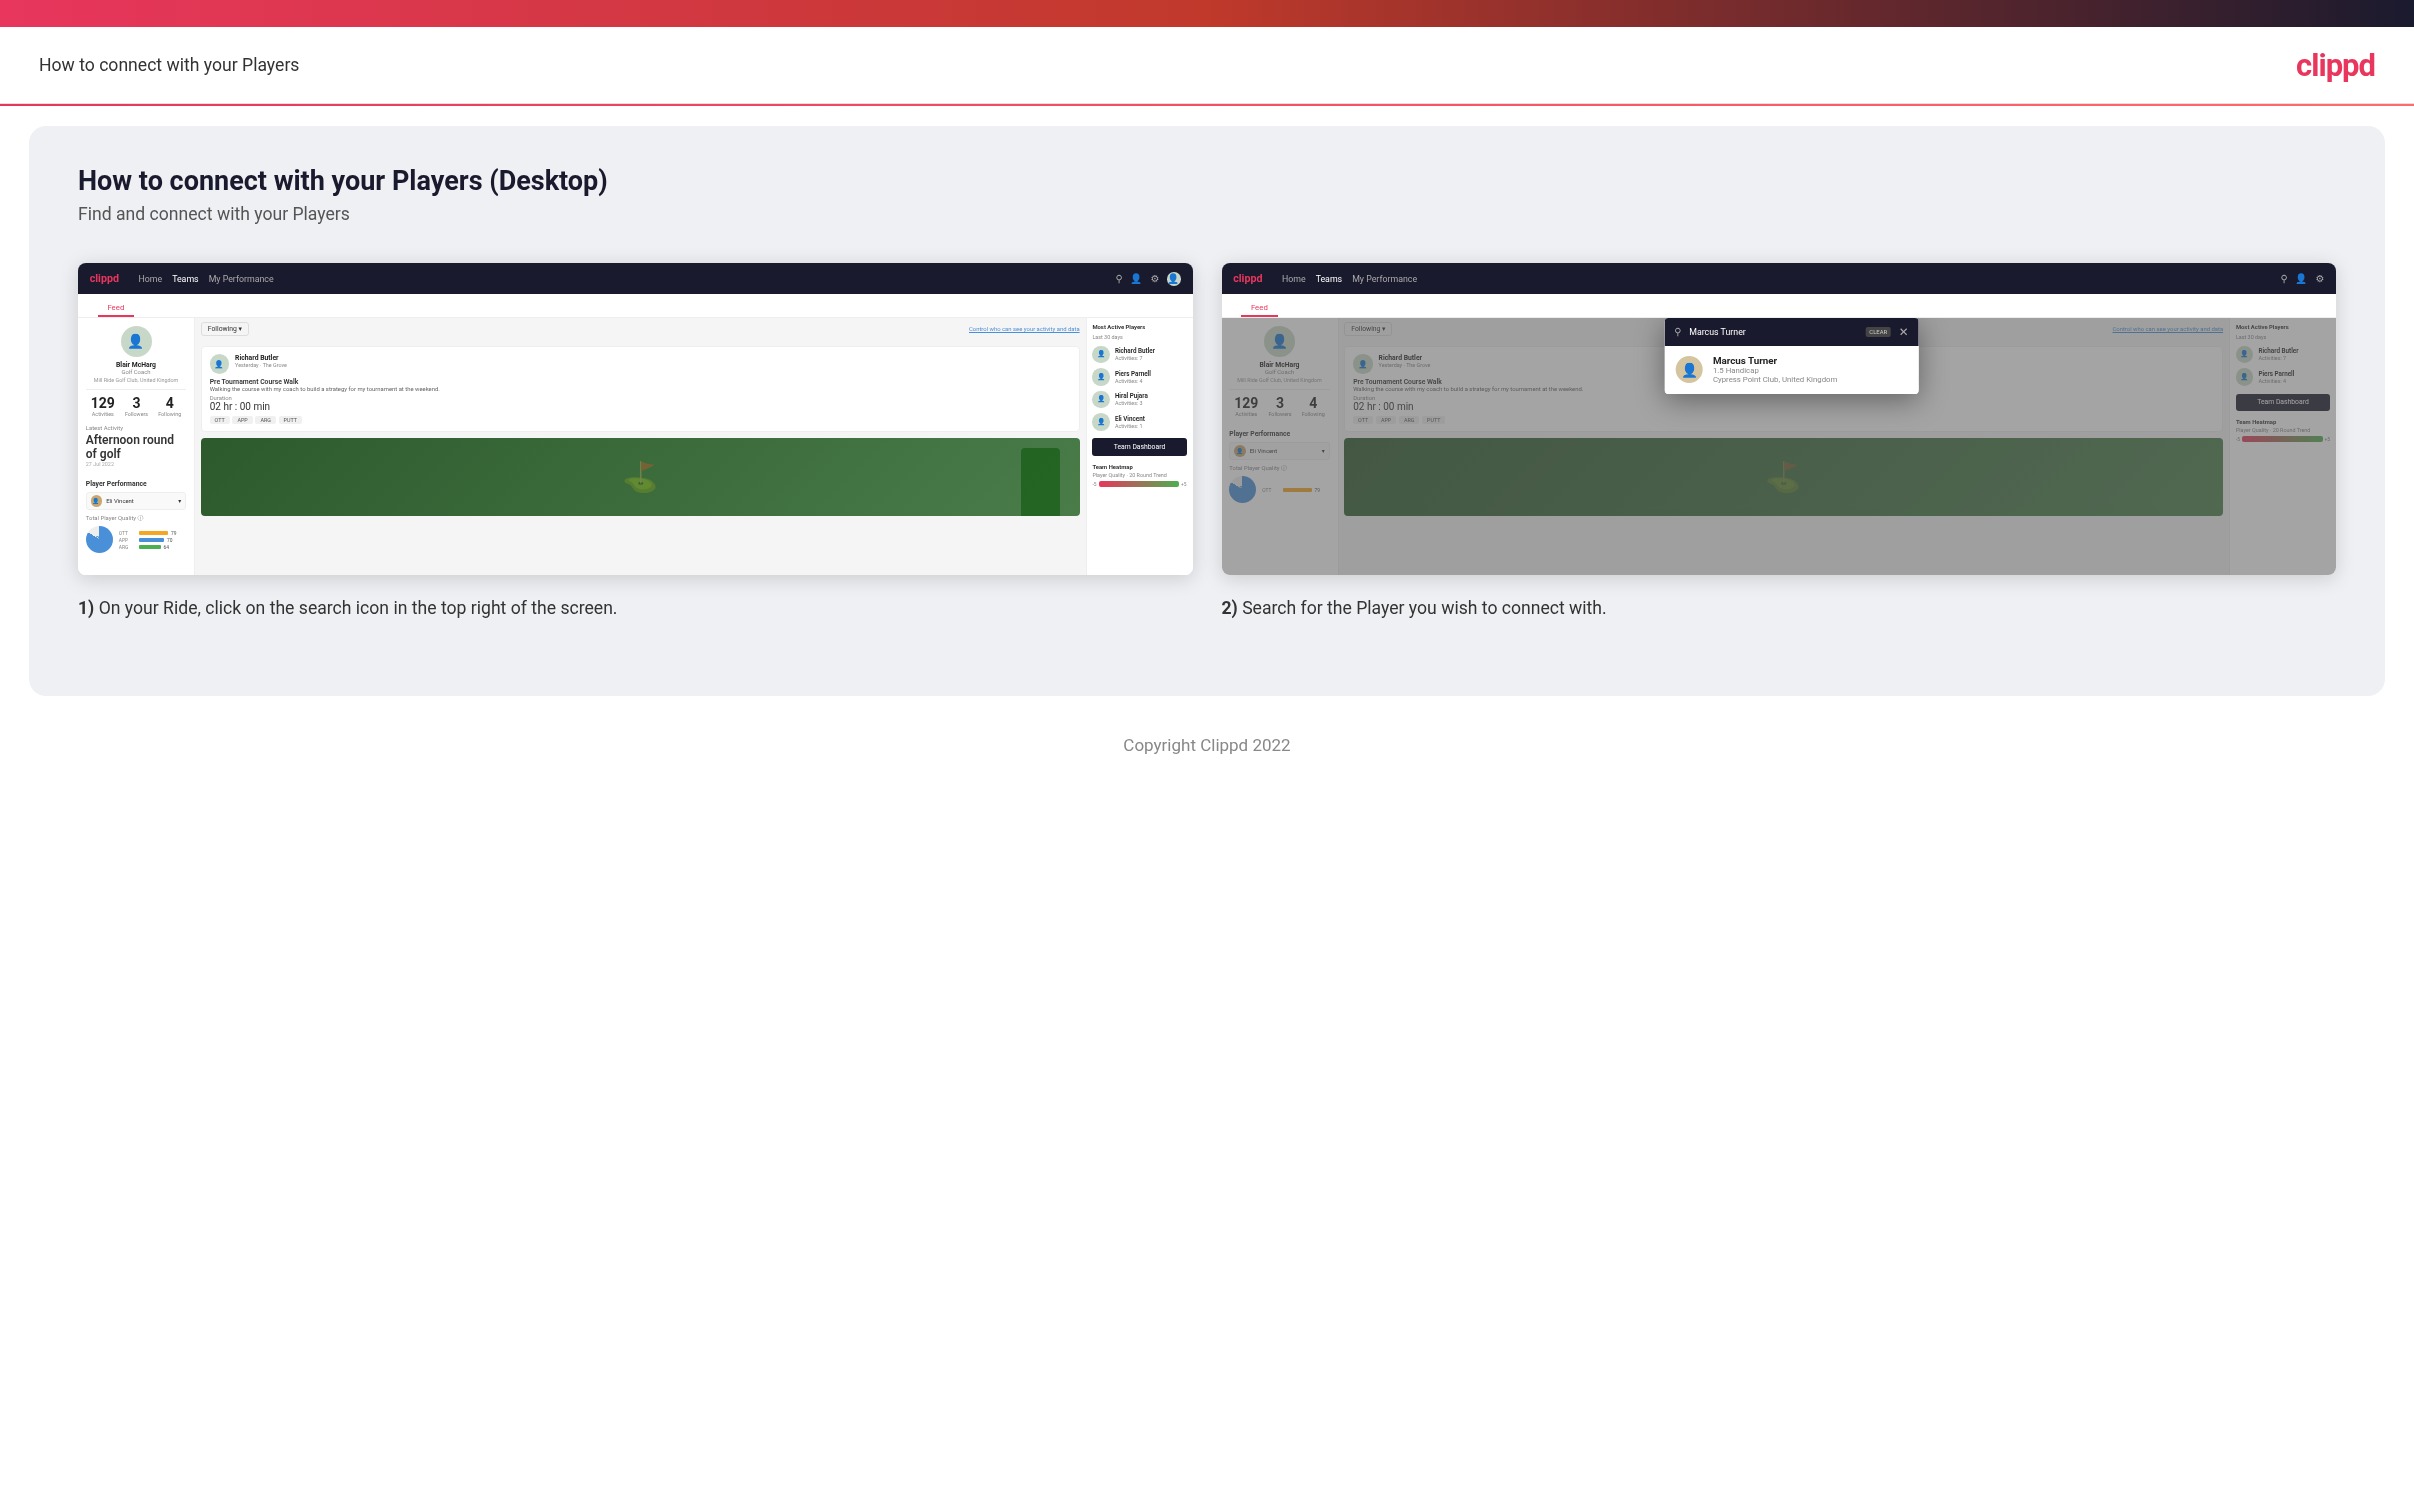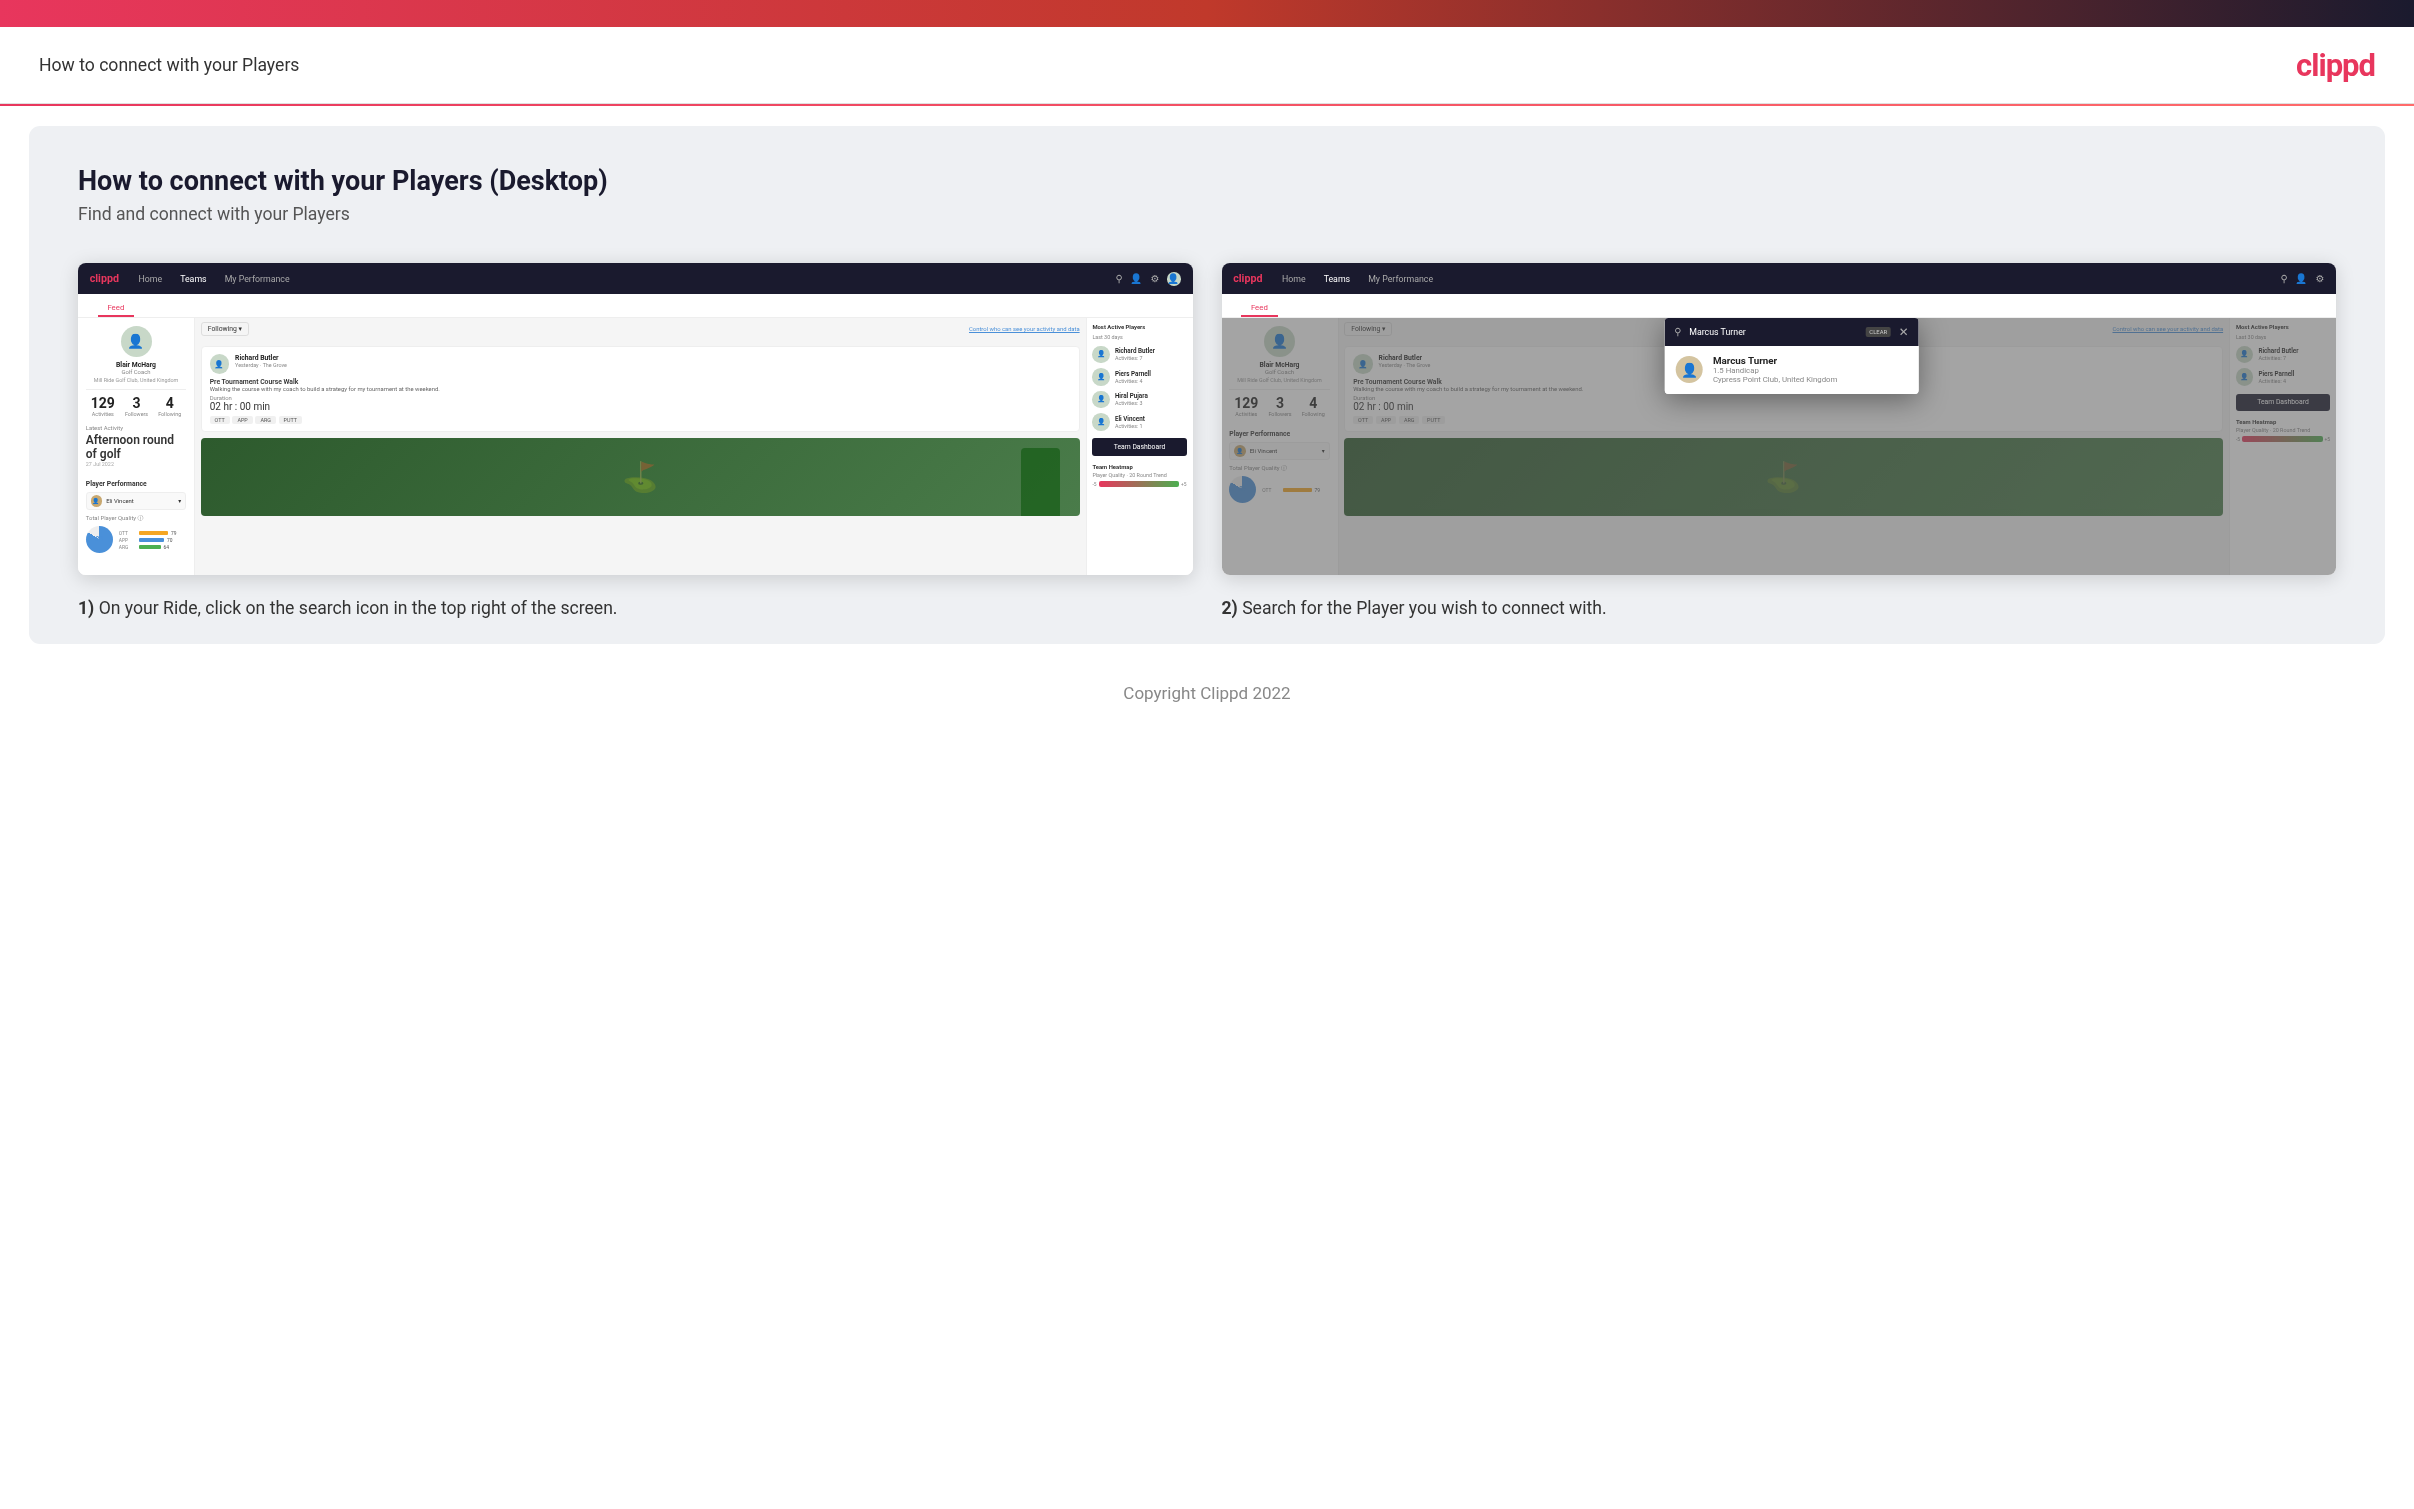--- a/index.html
+++ b/index.html
@@ -42,22 +42,22 @@
     .divider {
       height: 2px;
       background: linear-gradient(90deg, #e8365d, #ff6b6b);
       margin: 0 0 0 0;
     }
 
     
     .main-content {
       background: #eef0f3;
       margin: 19.5px 29px;
-      border-radius: 11px;
-      padding: 39px 49px 23px;
+      border-radius: 17px;
+      padding: 39px 49px 75px;
     }
 
     .main-heading {
       font-size: 27px;
       font-weight: 700;
       color: #1a1a2e;
       margin-bottom: 7.8px;
     }
 
     .main-subheading {
@@ -100,21 +100,21 @@
     }
 
     .app-logo-small {
       color: #e8365d;
       font-size: 10.7px;
       font-weight: 700;
     }
 
     .app-nav-items {
       display: flex;
-      gap: 18px;
+      gap: 10px;
     }
 
     .app-nav-item {
       color: #aaa;
       font-size: 8.8px;
       cursor: pointer;
     }
 
     .app-nav-item.active {
       color: #fff;

